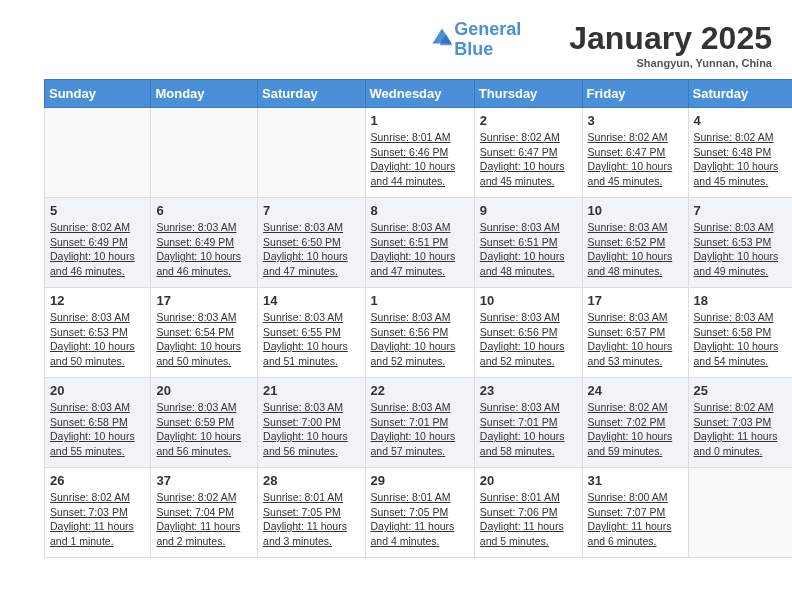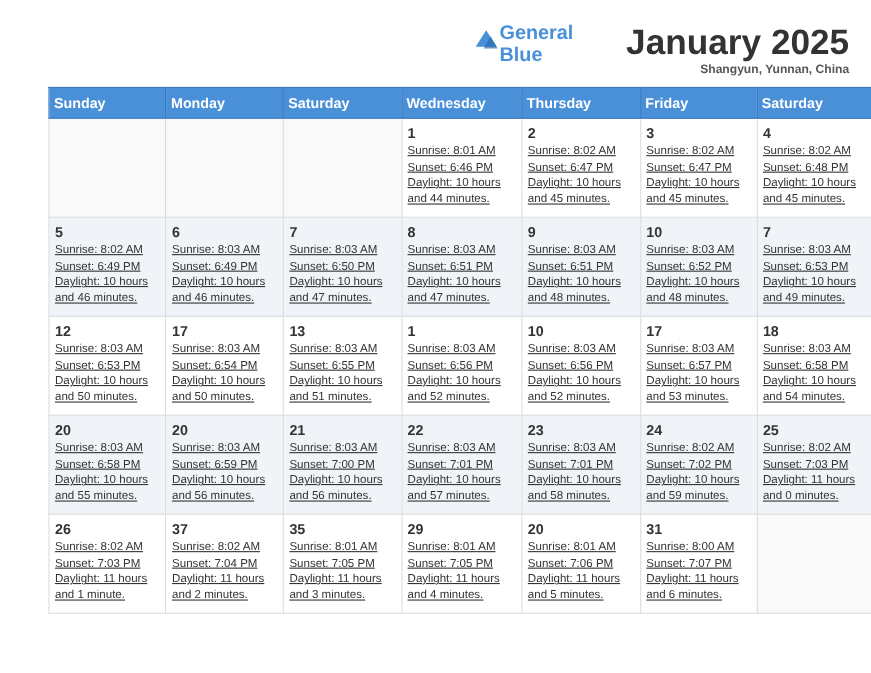--- a/index.html
+++ b/index.html
@@ -225,21 +225,21 @@
 and 50 minutes.</div>
         </td>
         <td>
           <span class="day-num">17</span>
           <div class="day-info" style="white-space: pre-line;">Sunrise: 8:03 AM
 Sunset: 6:54 PM
 Daylight: 10 hours
 and 50 minutes.</div>
         </td>
         <td>
-          <span class="day-num">13</span>
+          <span class="day-num">14</span>
           <div class="day-info" style="white-space: pre-line;">Sunrise: 8:03 AM
 Sunset: 6:55 PM
 Daylight: 10 hours
 and 51 minutes.</div>
         </td>
         <td>
           <span class="day-num">1</span>
           <div class="day-info" style="white-space: pre-line;">Sunrise: 8:03 AM
 Sunset: 6:56 PM
 Daylight: 10 hours
@@ -327,21 +327,21 @@
 and 1 minute.</div>
         </td>
         <td>
           <span class="day-num">37</span>
           <div class="day-info" style="white-space: pre-line;">Sunrise: 8:02 AM
 Sunset: 7:04 PM
 Daylight: 11 hours
 and 2 minutes.</div>
         </td>
         <td>
-          <span class="day-num">35</span>
+          <span class="day-num">28</span>
           <div class="day-info" style="white-space: pre-line;">Sunrise: 8:01 AM
 Sunset: 7:05 PM
 Daylight: 11 hours
 and 3 minutes.</div>
         </td>
         <td>
           <span class="day-num">29</span>
           <div class="day-info" style="white-space: pre-line;">Sunrise: 8:01 AM
 Sunset: 7:05 PM
 Daylight: 11 hours

